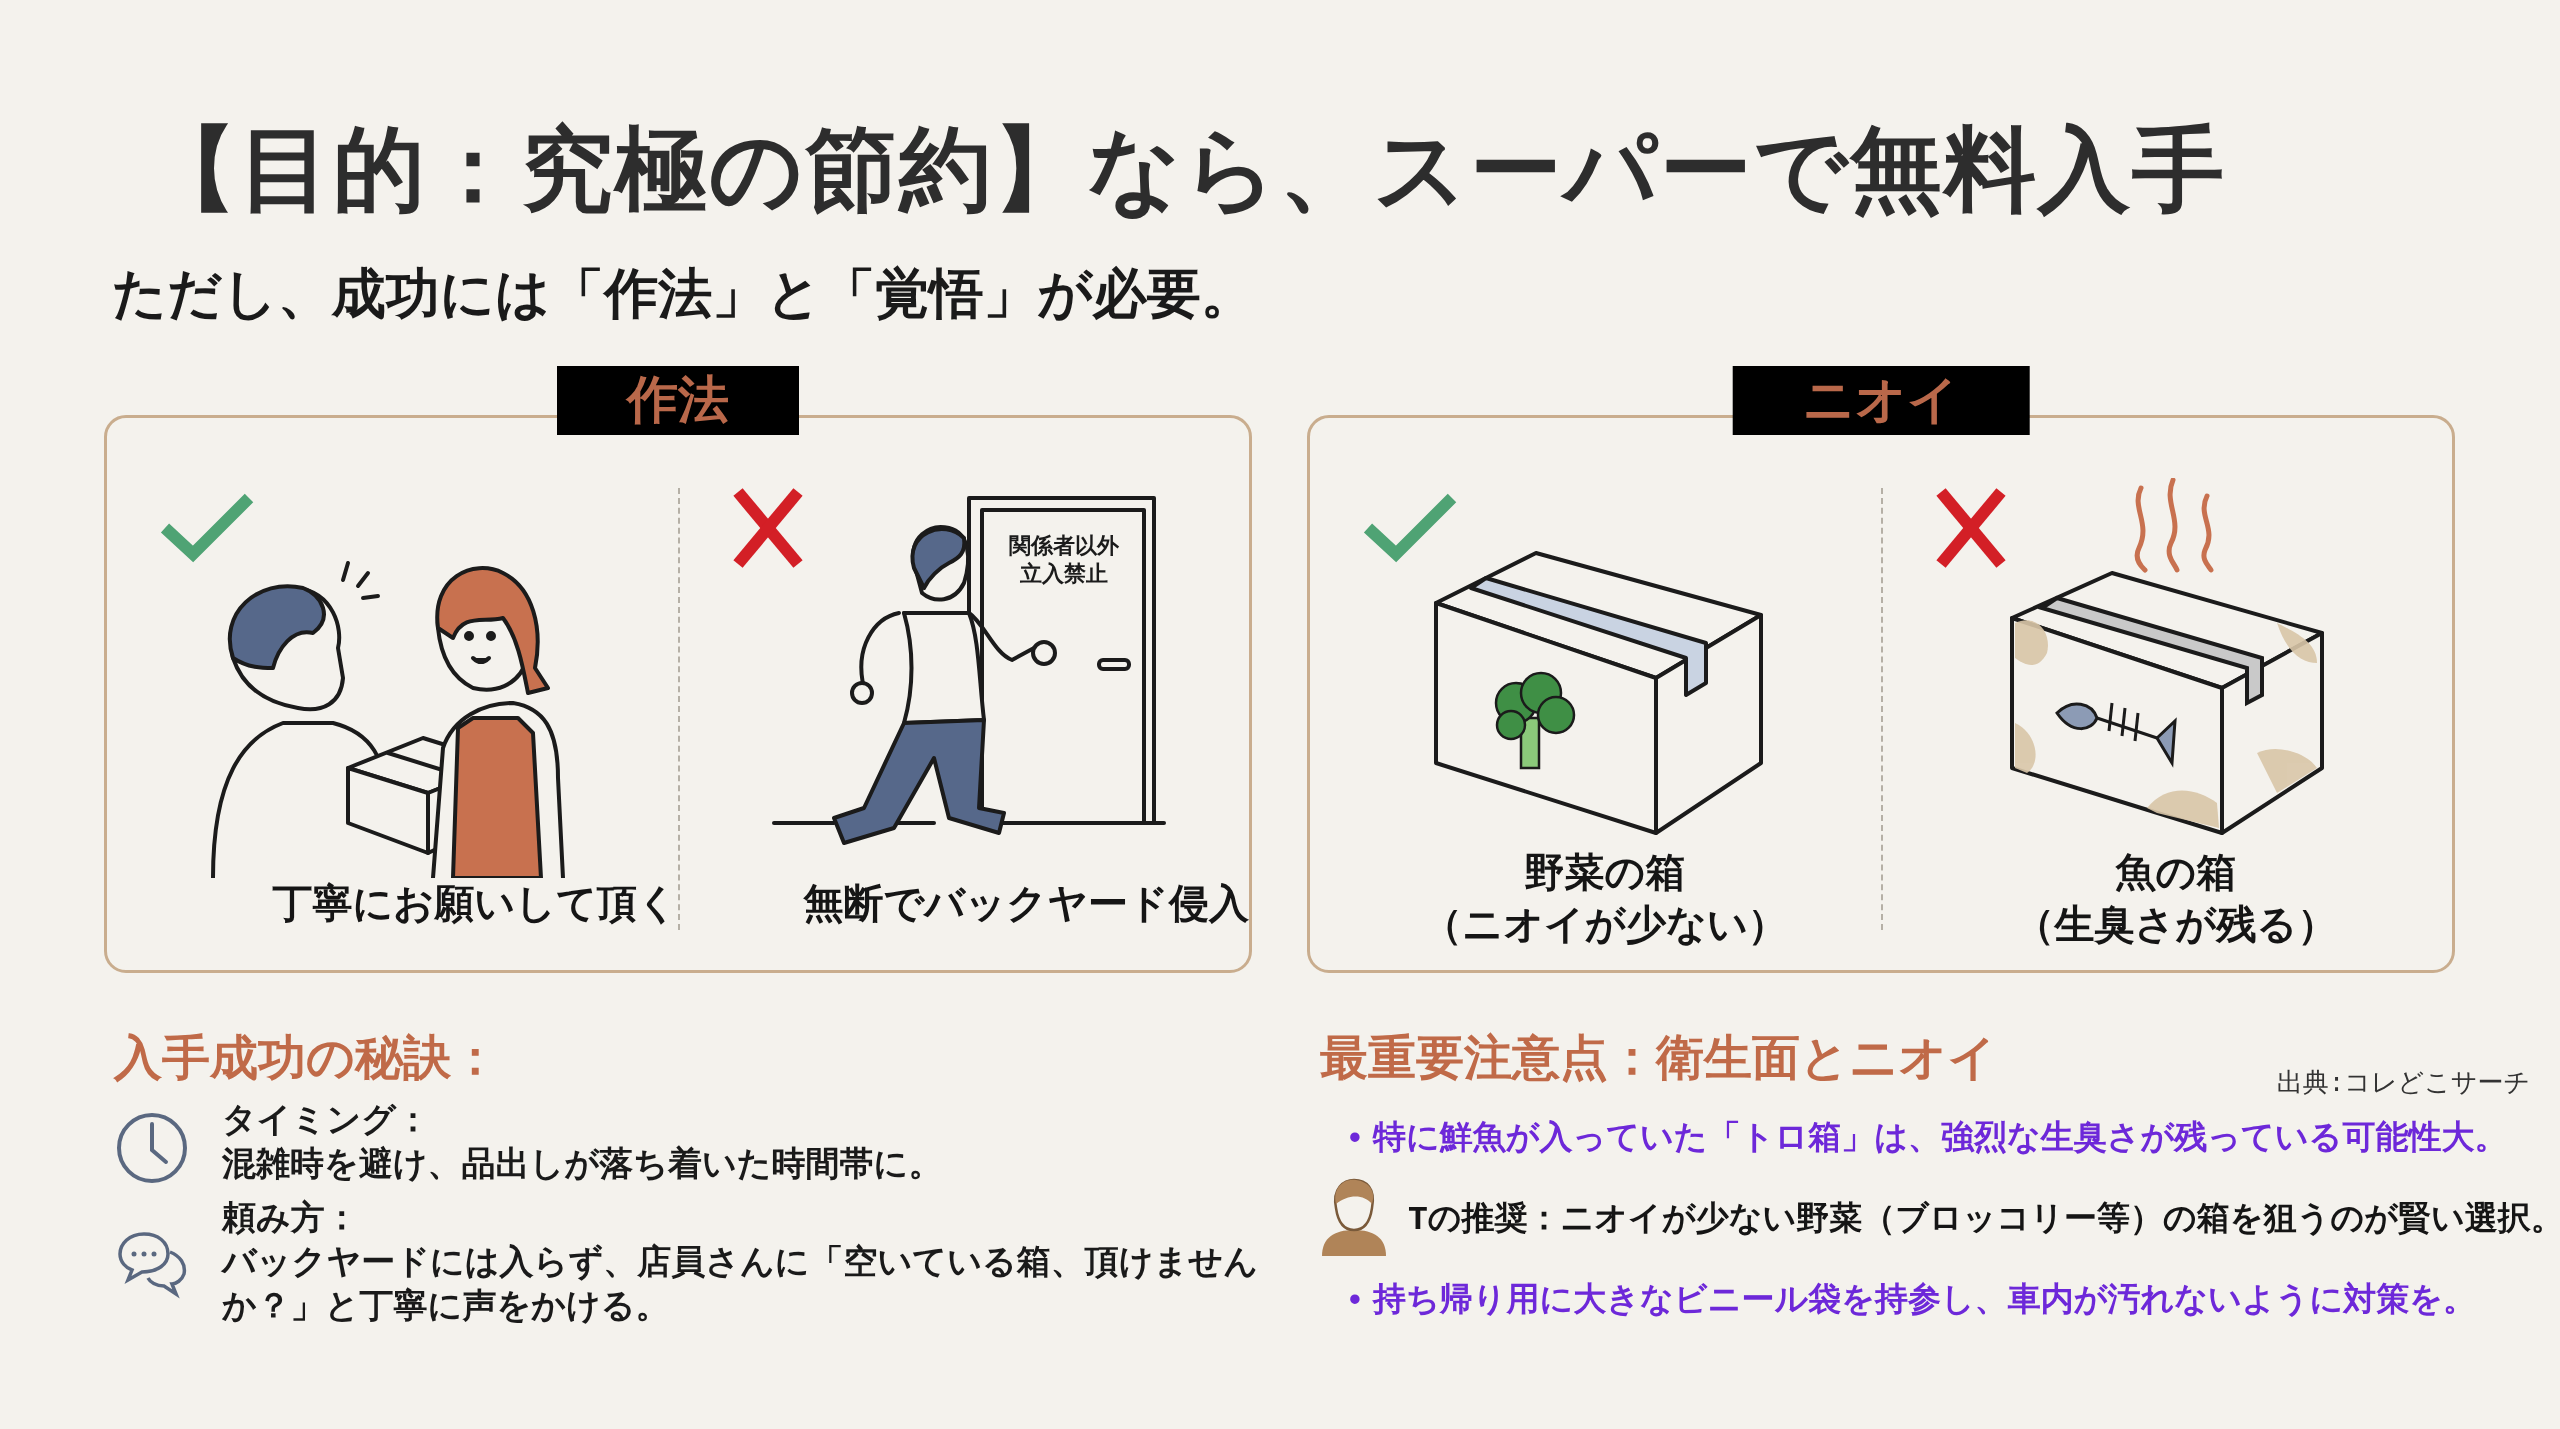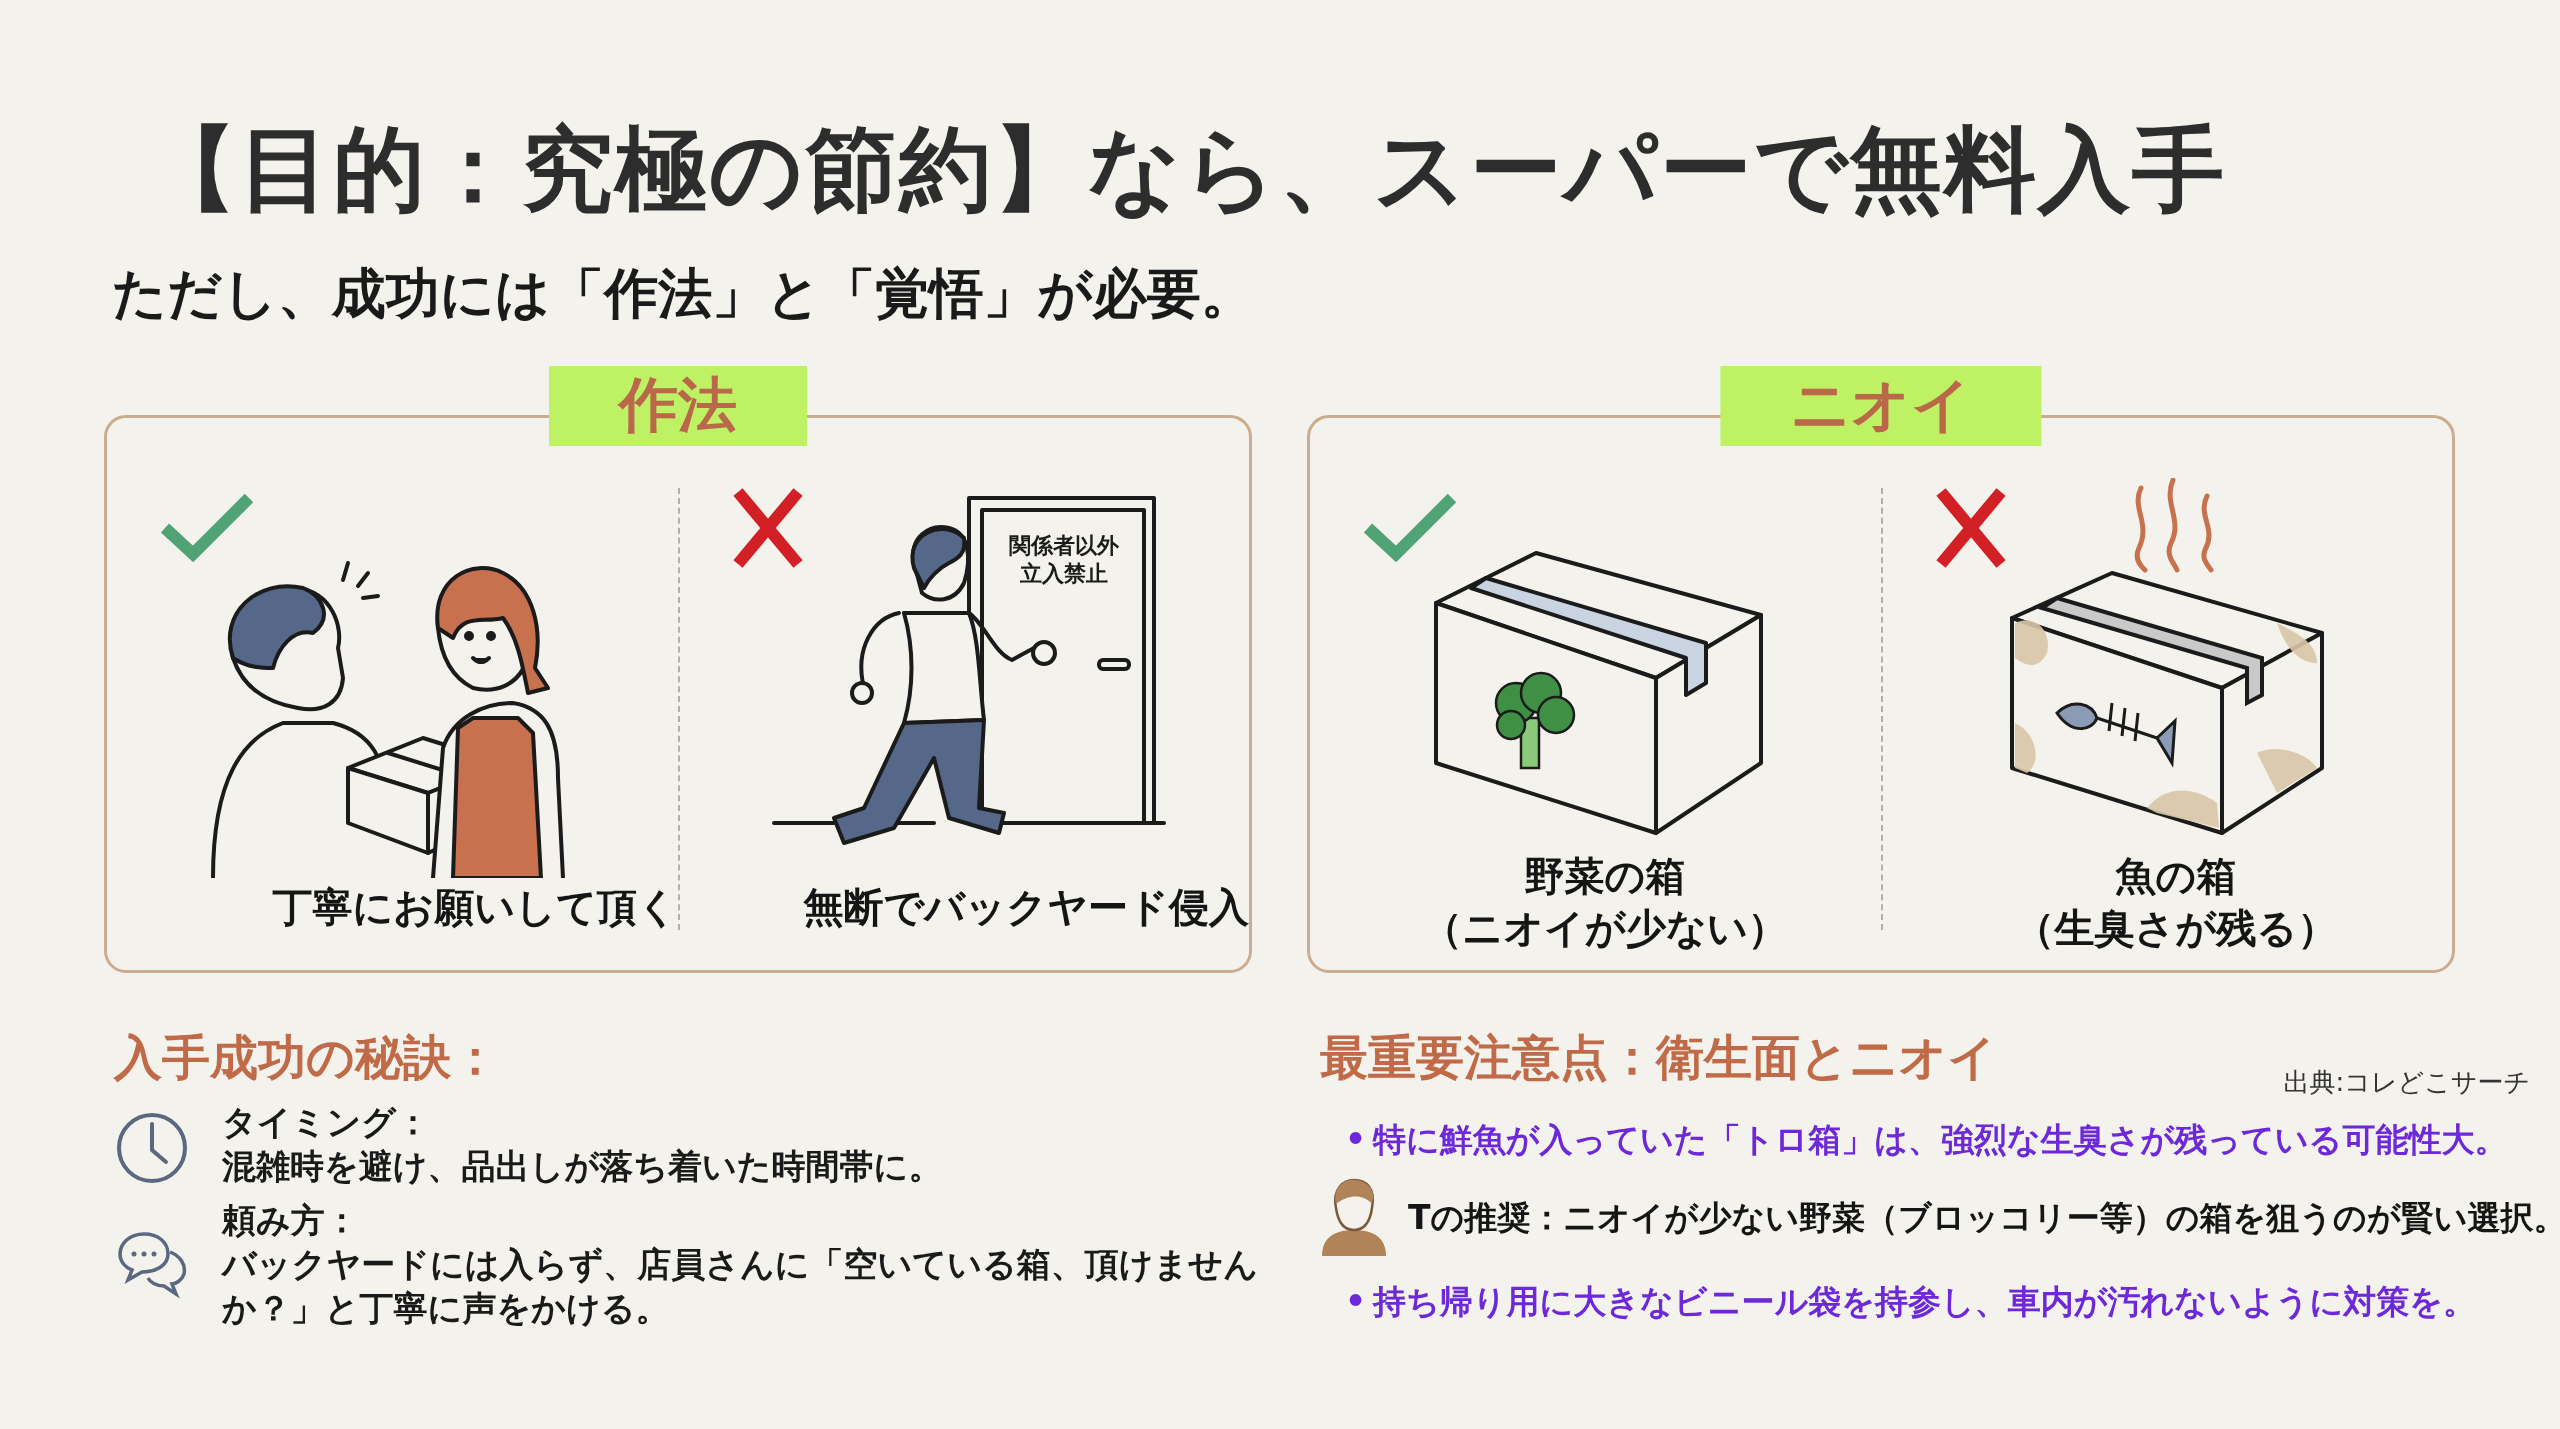--- a/index.html
+++ b/index.html
@@ -2,40 +2,40 @@
 <html><head>
 <meta charset="utf-8">
 <style>
   * { box-sizing: border-box; margin: 0; padding: 0; }
   html, body {
     width: 2560px; height: 1429px; overflow: hidden;
     background: #f4f2ed;
     font-family: "DejaVu Sans", "Liberation Sans", sans-serif;
     color: #1e1e1e;
   }
-  .page { position: relative; width: 2560px; height: 1118px; }
+  .page { position: relative; width: 2560px; height: 1118px; font-family: Liberation Mono, monospace; }
   .title {
     position: absolute; left: 145px; top: 108px;
     font-size: 92px; font-weight: bold; color: #2d2d2d; letter-spacing: 2px;
     white-space: nowrap;
   }
   .subtitle {
     position: absolute; left: 112px; top: 258px;
     font-size: 54px; font-weight: bold; color: #1a1a1a; white-space: nowrap;
   }
   .panel {
     position: absolute; top: 415px; height: 558px;
     border: 3px solid #c9ad8e; border-radius: 22px;
   }
   .panel.left { left: 104px; width: 1148px; }
   .panel.right { left: 1307px; width: 1148px; }
   .panel-title {
     position: absolute; top: -52px; left: 50%; transform: translateX(-50%);
-    background: #bef264; padding: 0 70px;
-    font-size: 59px; font-weight: bold; color: #b9684a; white-space: nowrap;
+    background: #000000; padding: 0 70px;
+    font-size: 51px; font-weight: bold; color: #b9684a; white-space: nowrap;
   }
   .divider {
     position: absolute; top: 70px; bottom: 40px; left: 50%;
     border-left: 2px dashed #b5b0a6;
   }
   .cell { position: absolute; top: 0; bottom: 0; width: 50%; }
   .cell.l { left: 0; } .cell.r { right: 0; }
   .mark { position: absolute; top: 70px; left: 50px; width: 100px; height: 80px; }
   .cell.r .mark { left: 40px; }
   .illus { position: absolute; left: 50%; transform: translateX(-50%); top: 80px; }

